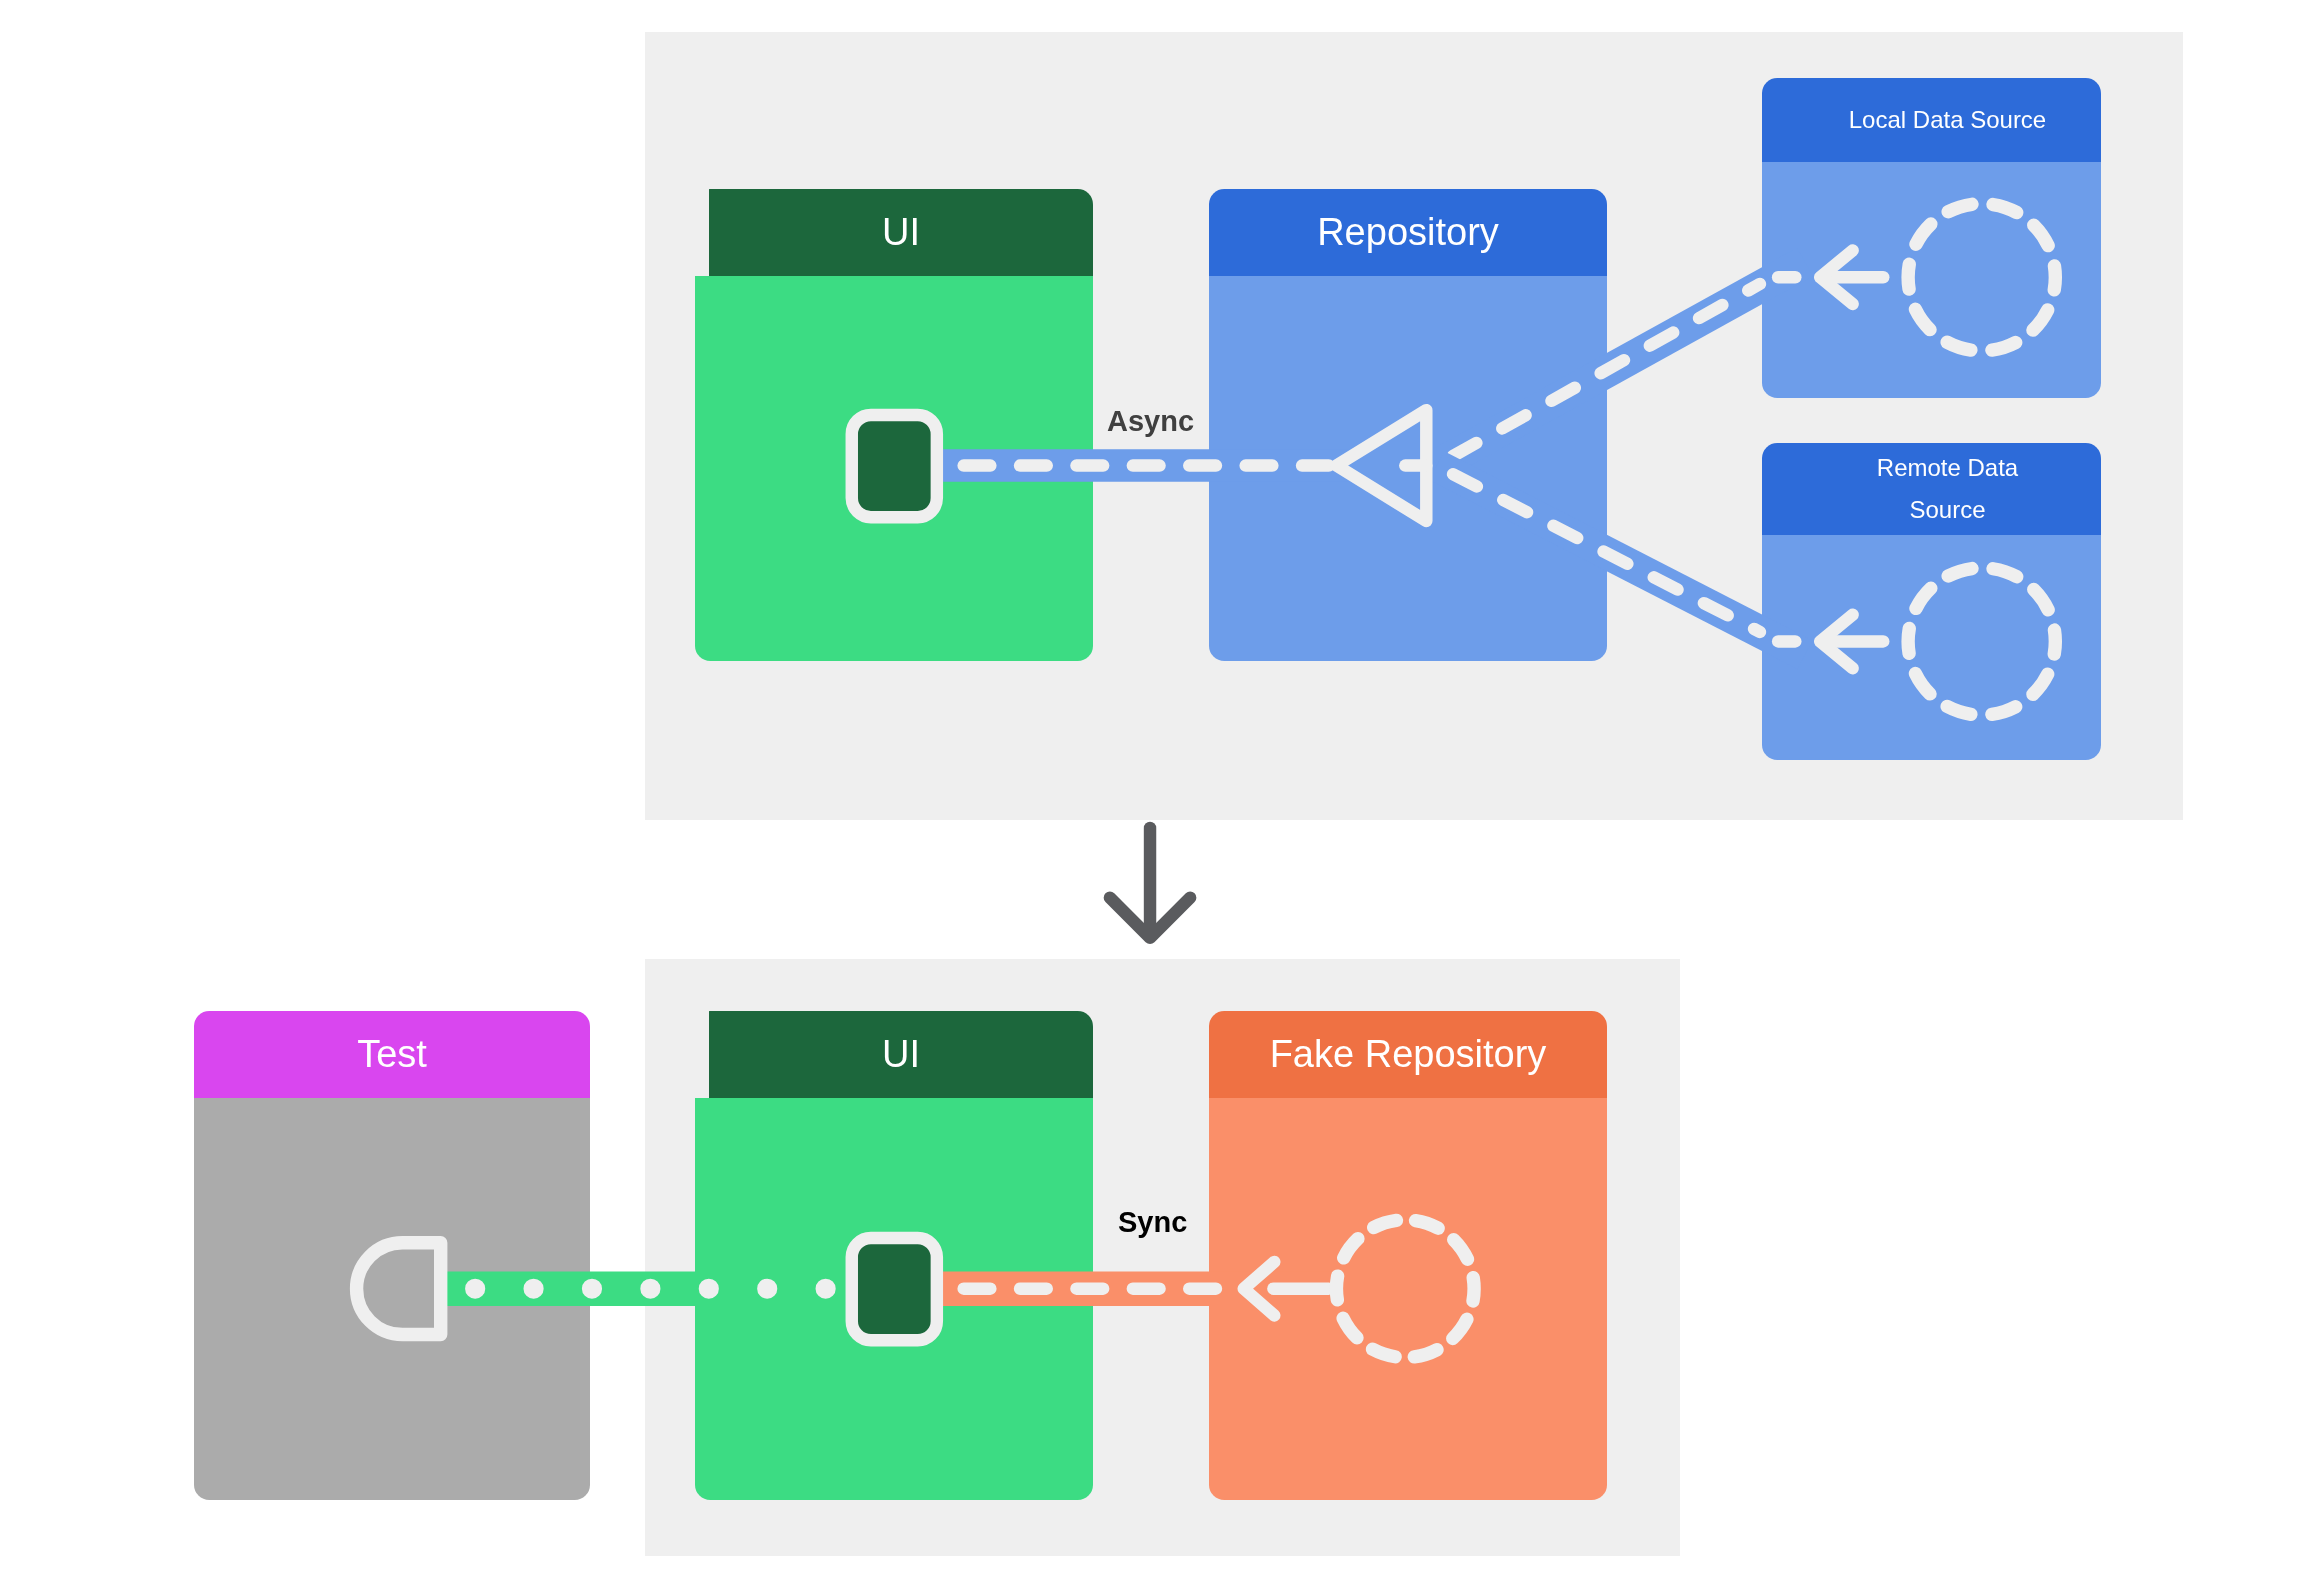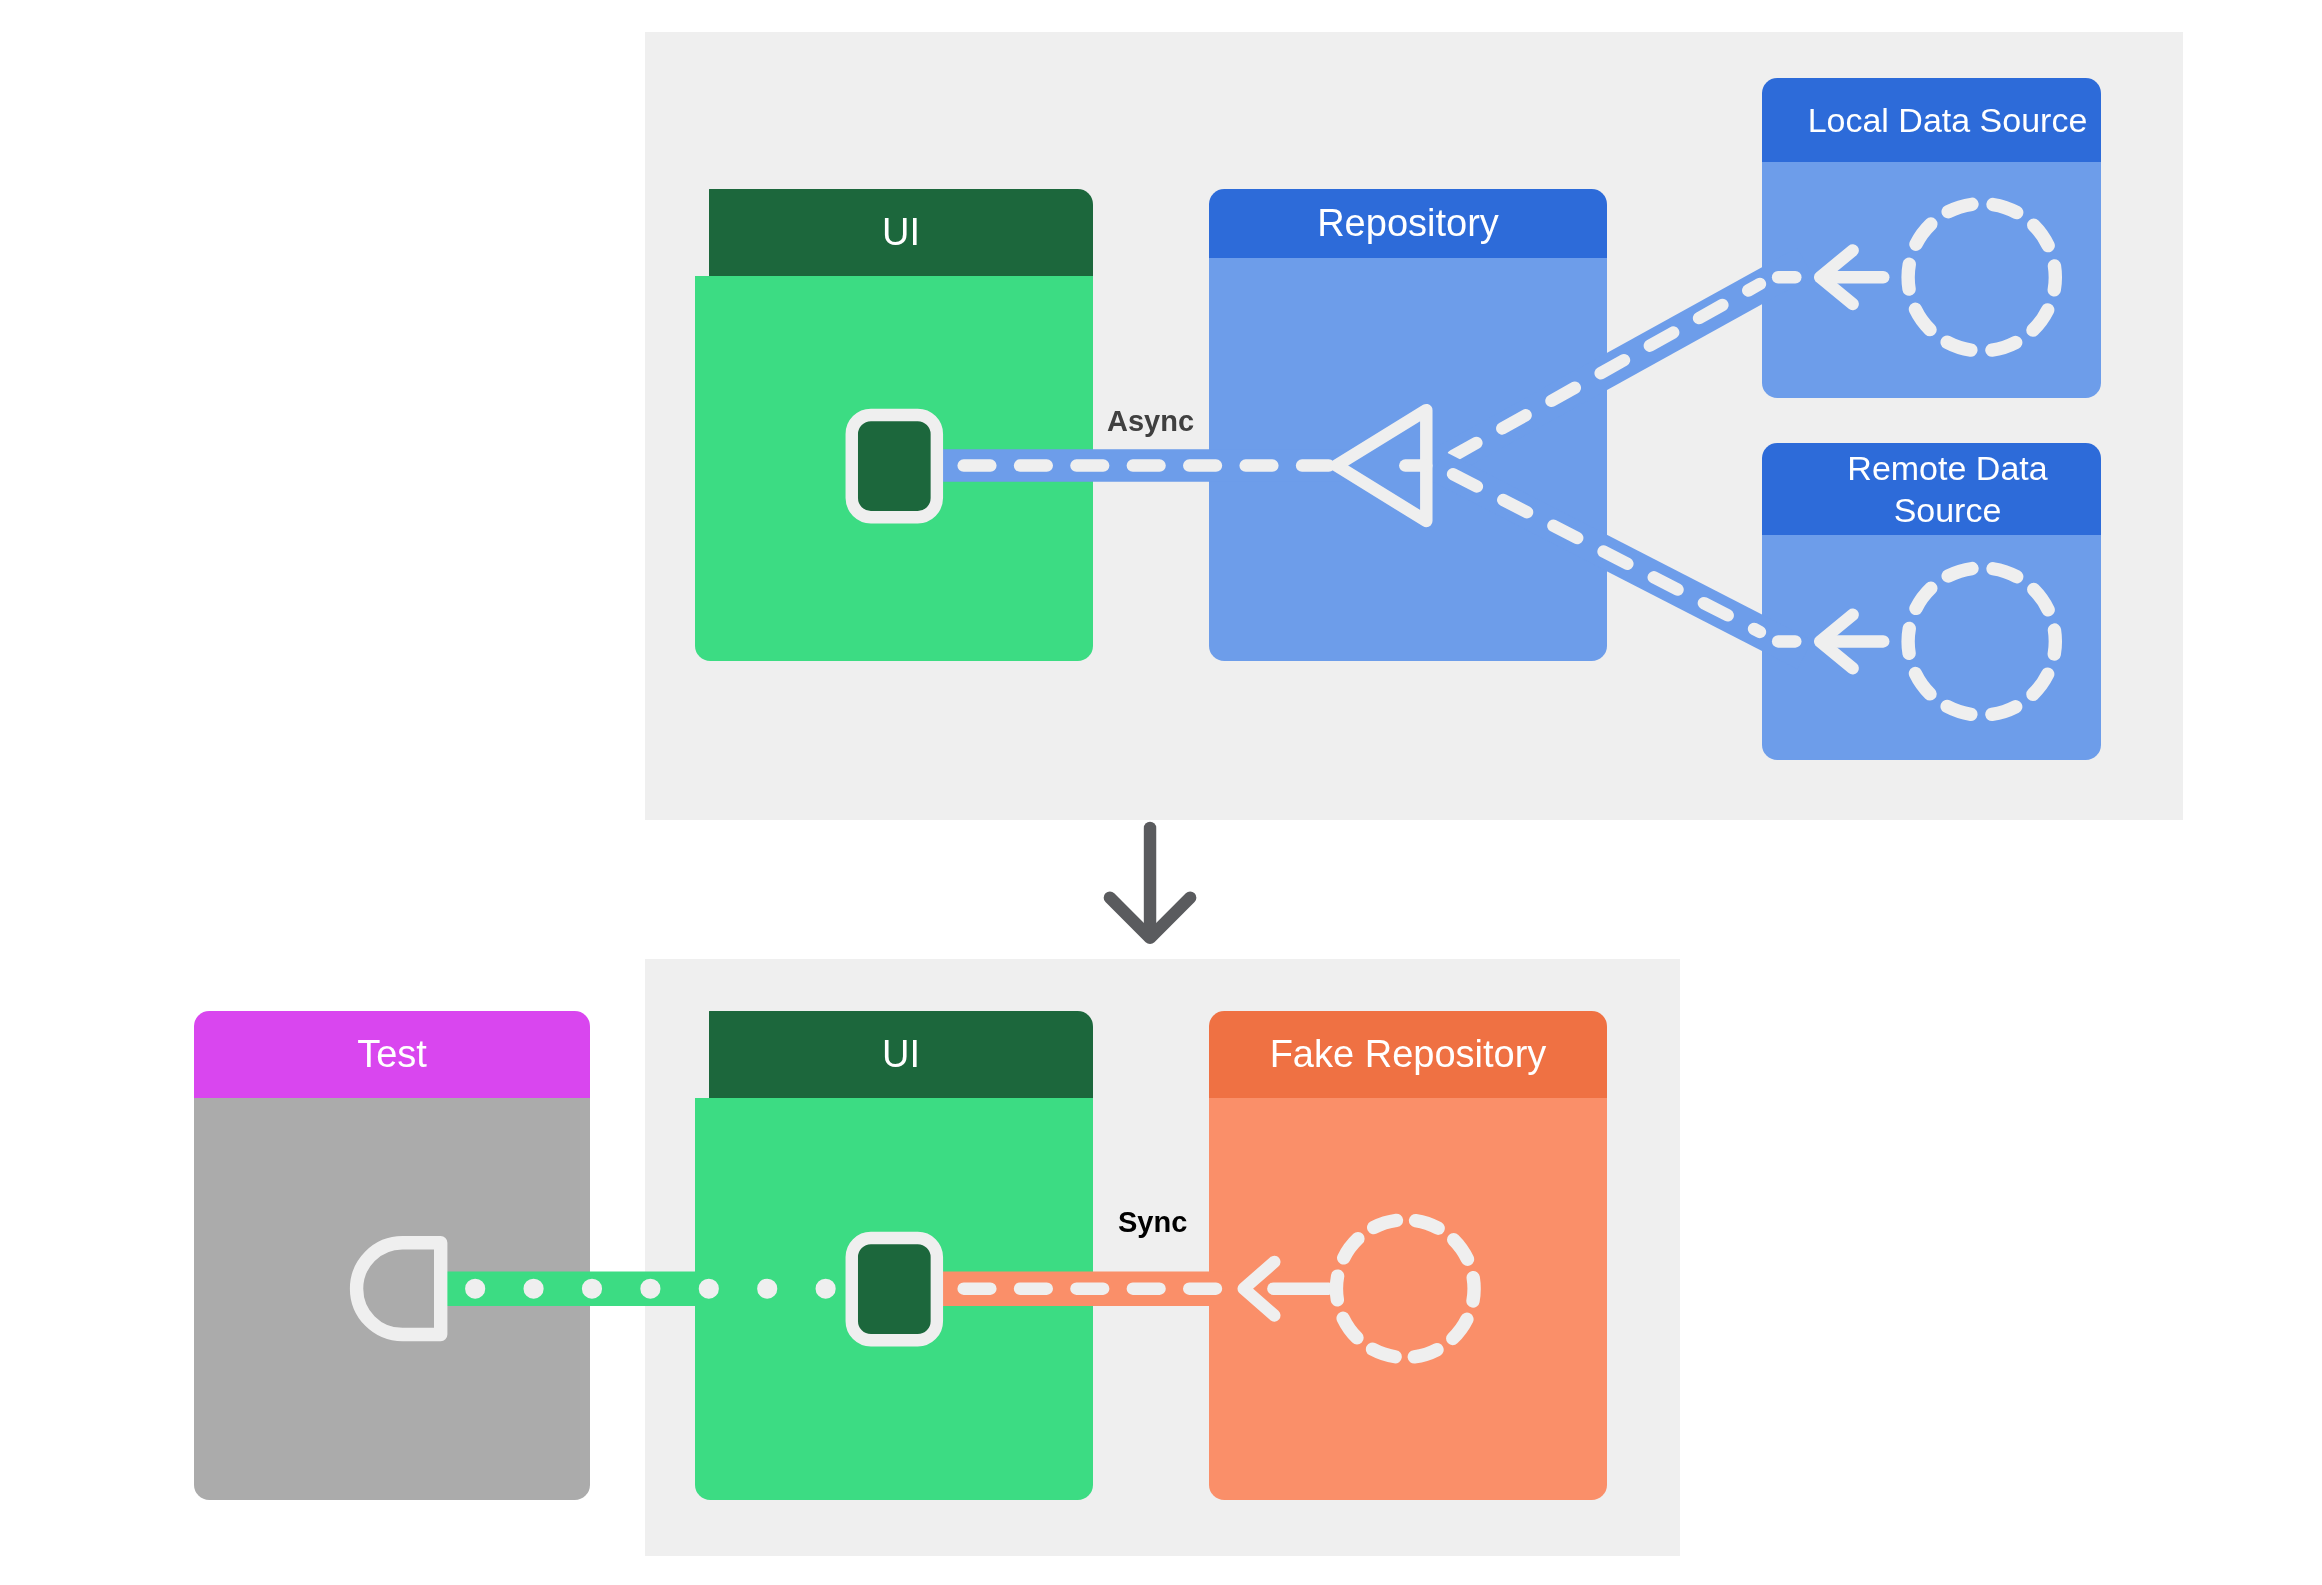--- a/index.html
+++ b/index.html
@@ -11,21 +11,21 @@
   .box{position:absolute;border-radius:15.3px;overflow:hidden;z-index:2;
        display:flex;flex-direction:column;}
   .box-header{display:flex;align-items:center;justify-content:center;
        color:#ffffff;font-size:38px;line-height:43px;text-align:center;
        white-space:pre-line;flex:0 0 auto;}
   .box-body{flex:1 1 auto;}
   .h-green{background:#1C673C;margin-left:14px;}  .b-green{background:#3CDC83;}
   .h-blue{background:#2D6BD9;}   .b-blue{background:#6D9DEA;}
   .h-orange{background:#EF7143;} .b-orange{background:#FA8F69;}
   .h-gray{background:#d946ef;}   .b-gray{background:#ABABAB;}
-  .box.small .box-header{font-size:34px;line-height:42px;padding-left:32px;}
+  .box.small .box-header{font-size:24px;line-height:42px;padding-left:32px;}
   .box.ui-top{left:695px;top:189px;width:398px;height:472px;}
   .box.repo{left:1209px;top:189px;width:398px;height:472px;}
   .box.local{left:1762px;top:78px;width:339px;height:320px;}
   .box.remote{left:1762px;top:443px;width:339px;height:317px;}
   .box.test{left:194px;top:1011px;width:396px;height:489px;}
   .box.ui-bottom{left:695px;top:1011px;width:398px;height:489px;}
   .box.fake{left:1209px;top:1011px;width:398px;height:489px;}
   .flow-label{position:absolute;font-weight:bold;font-size:29px;z-index:6;}
   .flow-label.async{left:1107px;top:405px;color:#404040;}
   .flow-label.sync{left:1118px;top:1206px;color:#000000;}
@@ -38,21 +38,21 @@
 <div class="panel bottom"></div>
 
 <div class="box ui-top">
   <div class="box-header h-green" style="height:87px">
     <span>UI</span>
   </div>
   <div class="box-body b-green"></div>
 </div>
 
 <div class="box repo">
-  <div class="box-header h-blue" style="height:69px">
+  <div class="box-header h-blue" style="height:87px">
     <span>Repository</span>
   </div>
   <div class="box-body b-blue"></div>
 </div>
 
 <div class="box local small">
   <div class="box-header h-blue" style="height:84px">
     <span>Local Data Source</span>
   </div>
   <div class="box-body b-blue"></div>

